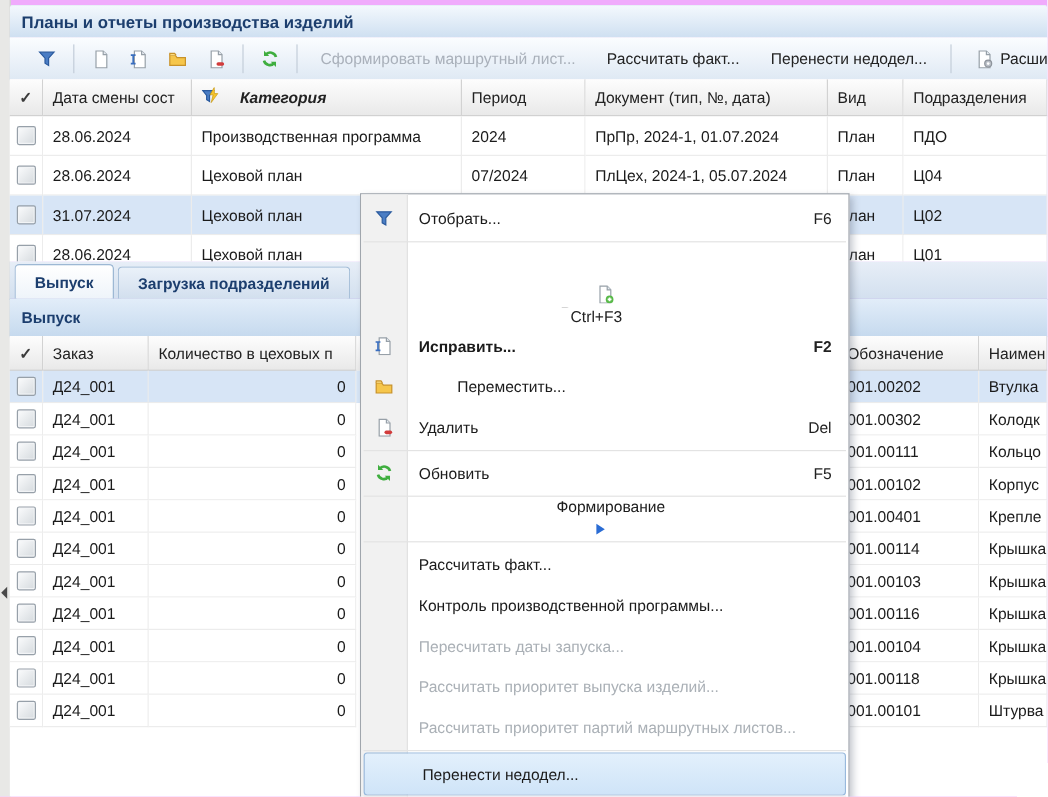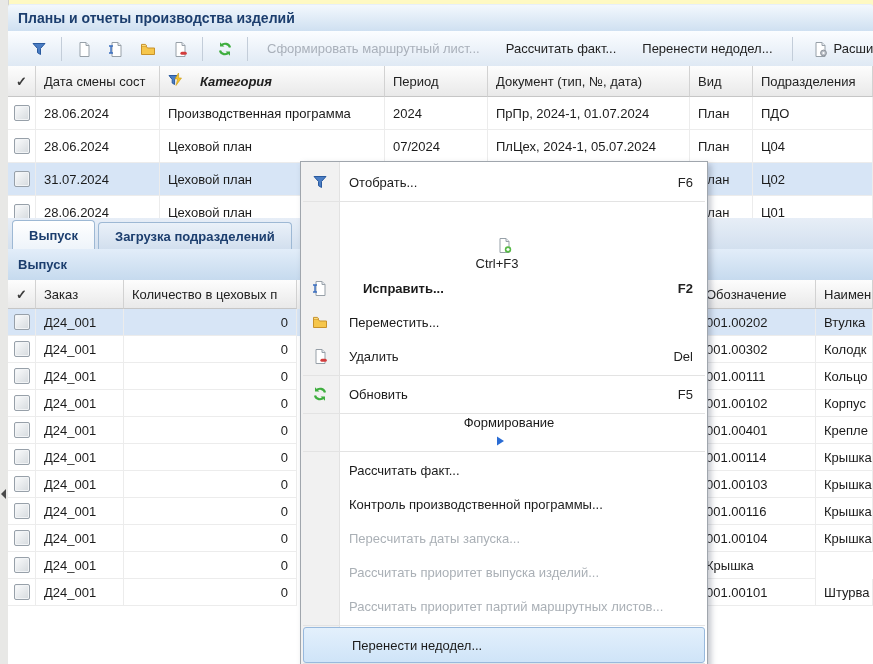--- a/index.html
+++ b/index.html
@@ -1,16 +1,16 @@
 <!DOCTYPE html>
 <html><head>
 <meta charset="utf-8">
 <style>
   html,body{margin:0;padding:0;background:#fff;}
-  .screen{position:relative;width:873px;height:664px;overflow:hidden;background:#fef9c3;
+  .screen{position:relative;width:873px;height:664px;overflow:hidden;background:#f0abfc;
           font-family:"Liberation Sans",sans-serif;font-size:13px;color:#1b1b1b;}
 
   
   .left-strip{position:absolute;left:0;top:0;width:8px;height:664px;background:#e8e8e6;border-right:1px solid #cfcfcd;}
   .collapse-arrow{position:absolute;left:1px;top:489px;width:0;height:0;
     border-top:5px solid transparent;border-bottom:5px solid transparent;border-right:5px solid #4a4a4a;}
 
   
   .titlebar{position:absolute;left:8px;top:4px;right:0;height:26px;
     background:linear-gradient(#f3f8fd,#cfe0f1);border-top:1px solid #e8eff8;border-bottom:1px solid #aec4dd;
@@ -64,21 +64,21 @@
   .spacercell{border-right:none;border-bottom:none;}
 
   
   .cmenu{position:absolute;left:300px;top:161px;width:406px;height:540px;background:#fff;
     border:1px solid #a0a6ad;box-shadow:3px 3px 6px rgba(80,90,110,.35);}
   .cmenu .gutter{position:absolute;left:0;top:0;width:38px;height:100%;background:#f1f1f1;border-right:1px solid #e2e2e2;}
   .mi{position:absolute;left:0;width:100%;height:34px;display:flex;align-items:center;}
   .mi .ico{width:38px;display:flex;align-items:center;justify-content:center;flex:0 0 auto;}
   .mi .lbl{flex:1;padding-left:10px;white-space:nowrap;overflow:hidden;}
   .mi .sc{padding-right:14px;color:#222;}
-  .mi.bold .lbl,.mi.bold .sc{font-weight:bold;padding-left:24px;}
+  .mi.bold .lbl,.mi.bold .sc{font-weight:bold;}
   .mi.disabled .lbl{color:#aab0b6;}
   .mi.hovered{left:2px;width:400px;border:1px solid #98b9dd;border-radius:3px;
     background:linear-gradient(#e3f0fc,#cfe4f8);}
   .msep{position:absolute;left:2px;width:402px;height:1px;background:#e3e3e3;}
   .subarrow{padding-right:8px;}
 </style>
 </head>
 <body>
 
 <div class="screen">
@@ -364,20 +364,21 @@
           <div class="dcell">001.00104</div>
           <div class="dcell">Крышка</div>
         </div>
         <div class="gl-row">
           <div class="dcell ccell">
             <span class="cb"></span>
           </div>
           <div class="dcell">Д24_001</div>
           <div class="dcell qty">0</div>
           <div class="dcell spacercell"></div>
+          <div class="dcell">001.00118</div>
           <div class="dcell">Крышка</div>
         </div>
         <div class="gl-row">
           <div class="dcell ccell">
             <span class="cb"></span>
           </div>
           <div class="dcell">Д24_001</div>
           <div class="dcell qty">0</div>
           <div class="dcell spacercell"></div>
           <div class="dcell">001.00101</div>
@@ -420,21 +421,21 @@
             <svg viewBox="0 0 16 16" width="16" height="16">
               <path d="M4 1.5h6l3 3v11H4z" fill="#fff" stroke="#97a0a8"></path>
               <path d="M10 1.5v3h3" fill="#e6ebf1" stroke="#97a0a8"></path>
               <path d="M1 5h4M3 5v7M1 12h4" stroke="#3a6ebf" stroke-width="1.4" fill="none"></path>
             </svg>
           </span>
         </span>
         <span class="lbl">Исправить...</span>
         <span class="sc">F2</span>
       </div>
-      <div class="mi" style="top: 143px;">
+      <div class="mi" style="top: 143px; gap: 32px;">
         <span class="ico">
           <span style="display: inline-flex;">
             <svg viewBox="0 0 16 16" width="16" height="16">
               <path d="M1.5 5h4.5l1.5 2h7v6.5h-13z" fill="#f6c64b" stroke="#c8922a"></path>
               <path d="M1.5 5V3.4h4l1.2 1.6" fill="#fadc82" stroke="#c8922a"></path>
             </svg>
           </span>
         </span>
         <span class="lbl">Переместить...</span>
       </div>

